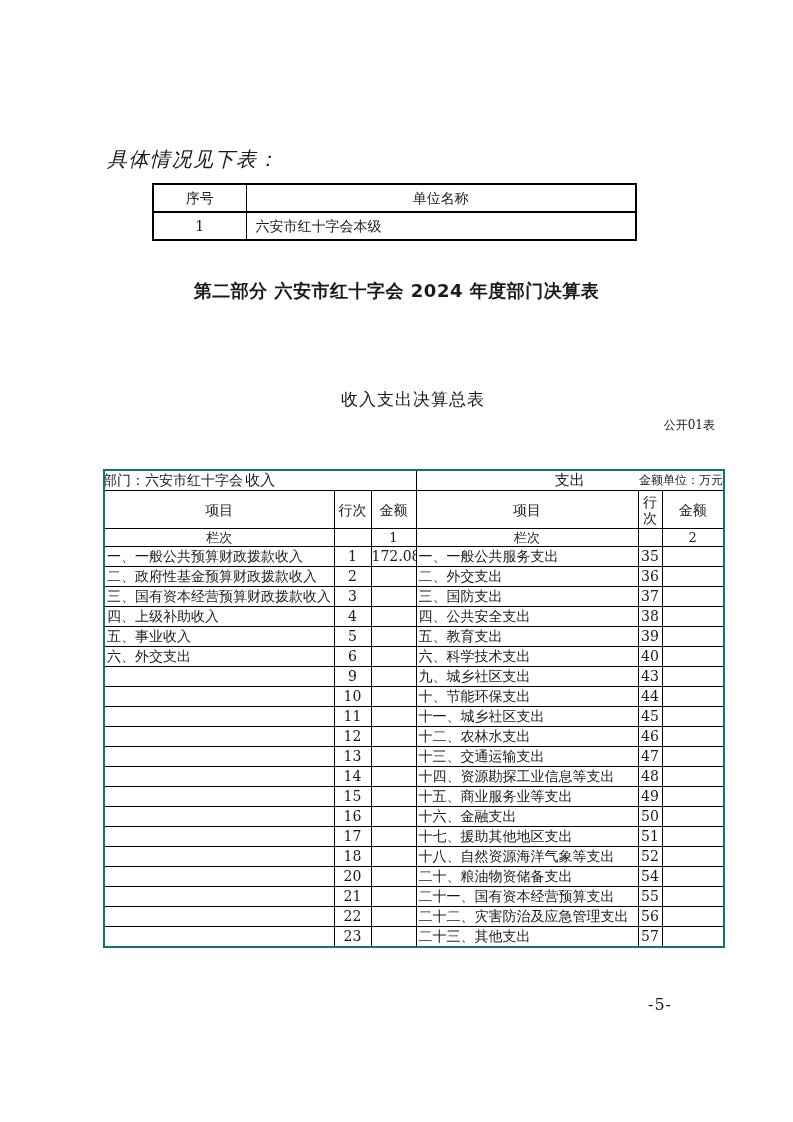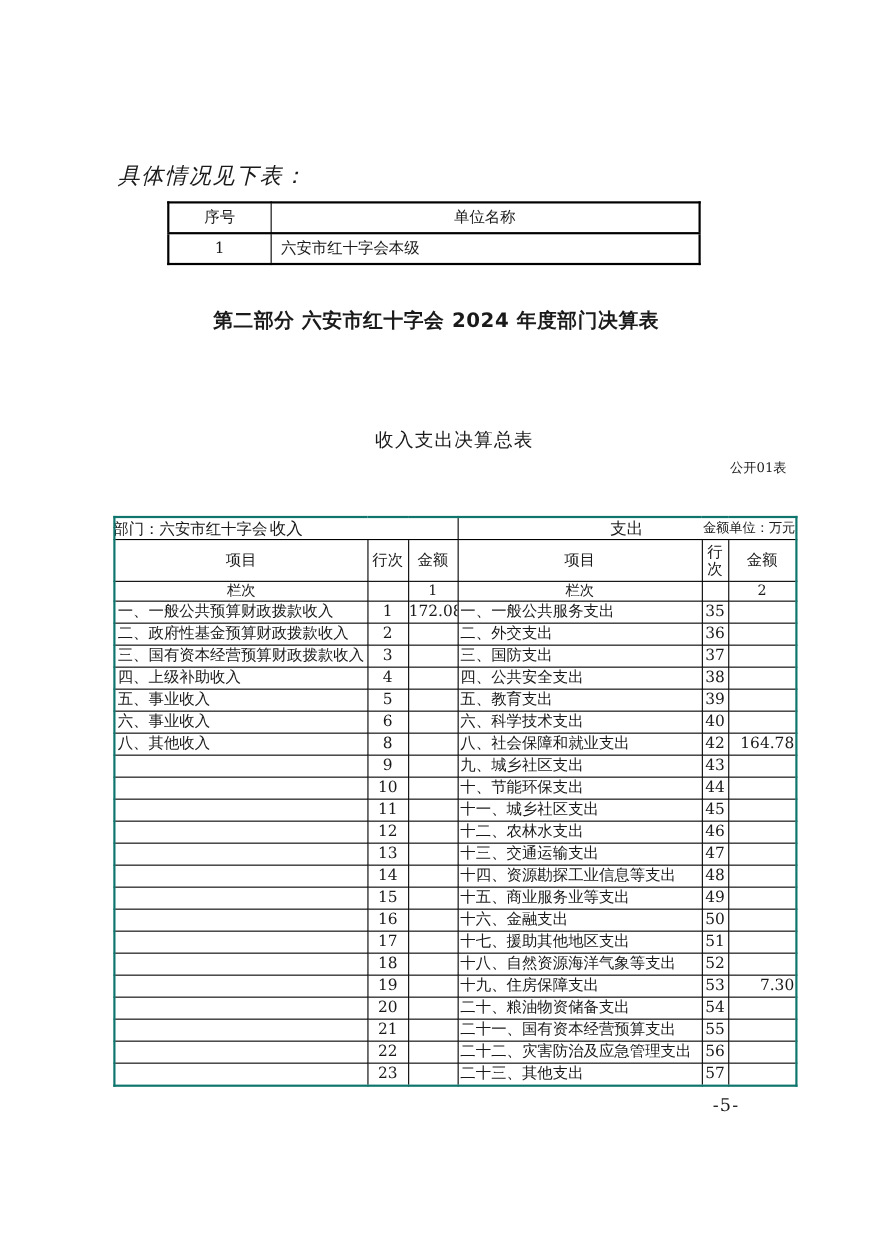--- a/index.html
+++ b/index.html
@@ -183,36 +183,28 @@
         </tr>
         <tr>
           <td class="item">五、事业收入</td>
           <td class="num">5</td>
           <td class="amt"></td>
           <td class="item">五、教育支出</td>
           <td class="num">39</td>
           <td class="amt"></td>
         </tr>
         <tr>
-          <td class="item">六、事业收入</td>
+          <td class="item">六、外交支出</td>
           <td class="num">6</td>
           <td class="amt"></td>
           <td class="item">六、科学技术支出</td>
           <td class="num">40</td>
           <td class="amt"></td>
         </tr>
         <tr>
-          <td class="item">八、其他收入</td>
-          <td class="num">8</td>
-          <td class="amt"></td>
-          <td class="item">八、社会保障和就业支出</td>
-          <td class="num">42</td>
-          <td class="amt">164.78</td>
-        </tr>
-        <tr>
           <td class="item"></td>
           <td class="num">9</td>
           <td class="amt"></td>
           <td class="item">九、城乡社区支出</td>
           <td class="num">43</td>
           <td class="amt"></td>
         </tr>
         <tr>
           <td class="item"></td>
           <td class="num">10</td>
@@ -280,28 +272,20 @@
         <tr>
           <td class="item"></td>
           <td class="num">18</td>
           <td class="amt"></td>
           <td class="item">十八、自然资源海洋气象等支出</td>
           <td class="num">52</td>
           <td class="amt"></td>
         </tr>
         <tr>
           <td class="item"></td>
-          <td class="num">19</td>
-          <td class="amt"></td>
-          <td class="item">十九、住房保障支出</td>
-          <td class="num">53</td>
-          <td class="amt">7.30</td>
-        </tr>
-        <tr>
-          <td class="item"></td>
           <td class="num">20</td>
           <td class="amt"></td>
           <td class="item">二十、粮油物资储备支出</td>
           <td class="num">54</td>
           <td class="amt"></td>
         </tr>
         <tr>
           <td class="item"></td>
           <td class="num">21</td>
           <td class="amt"></td>

